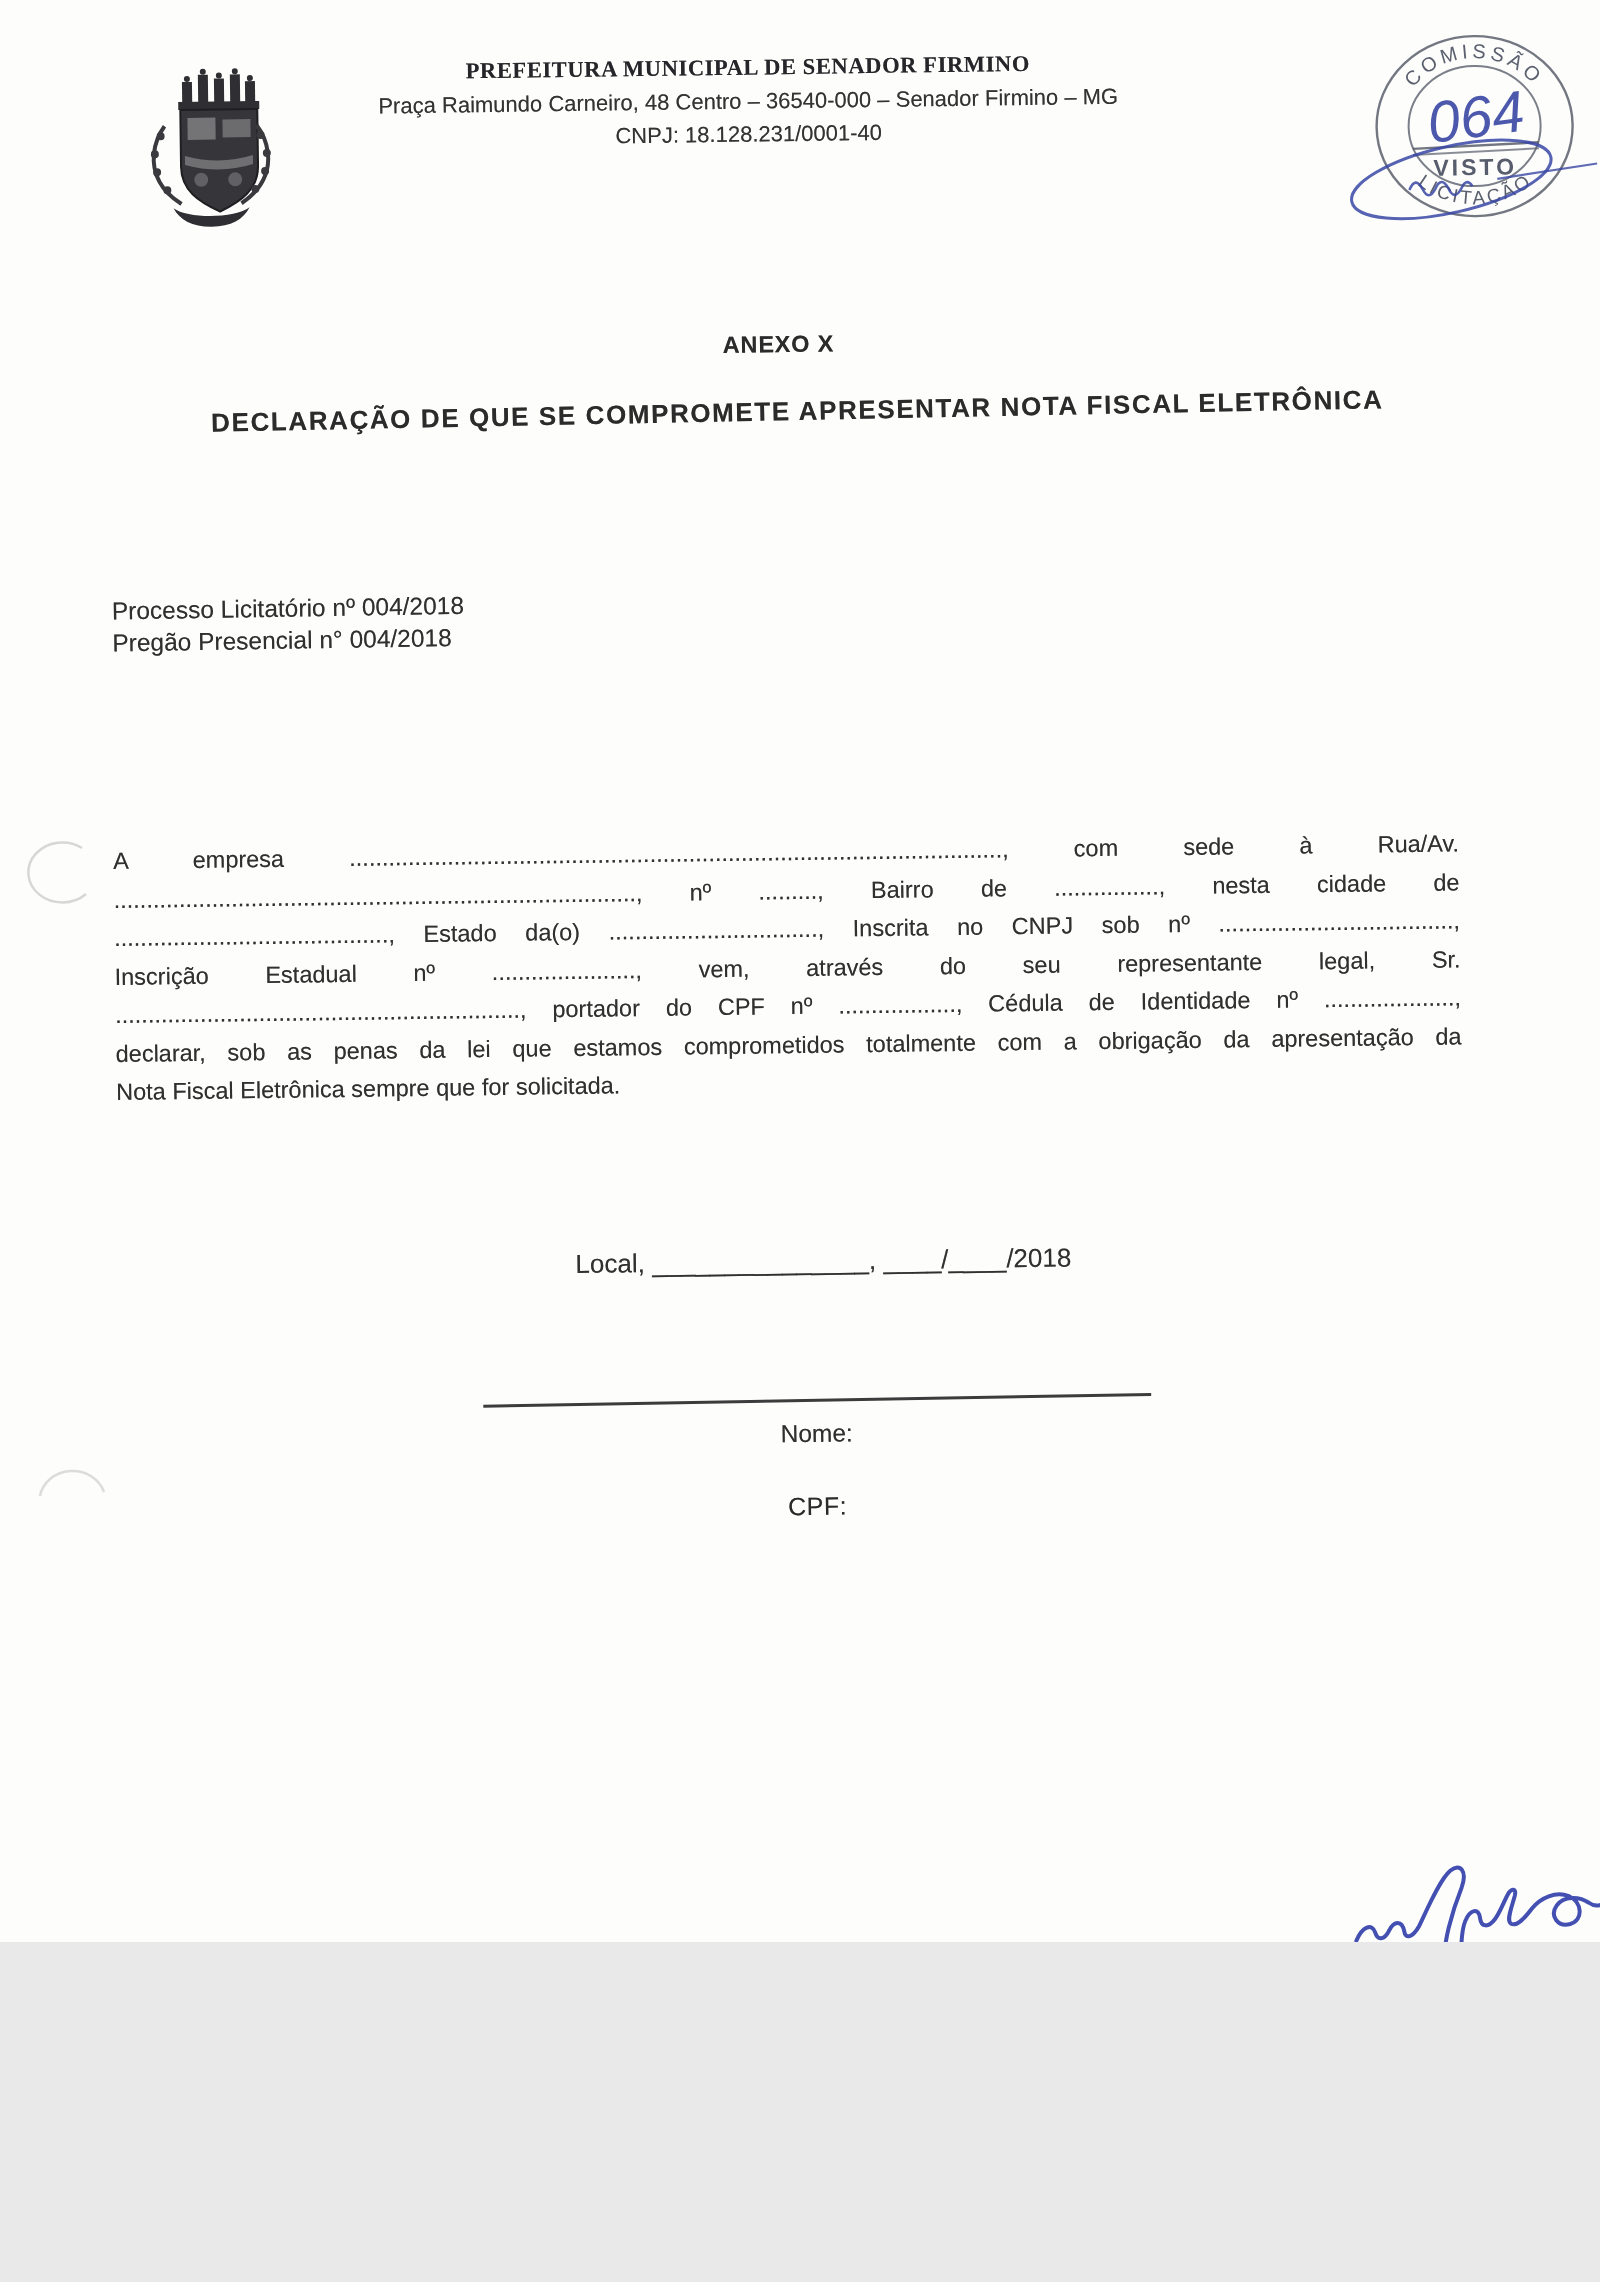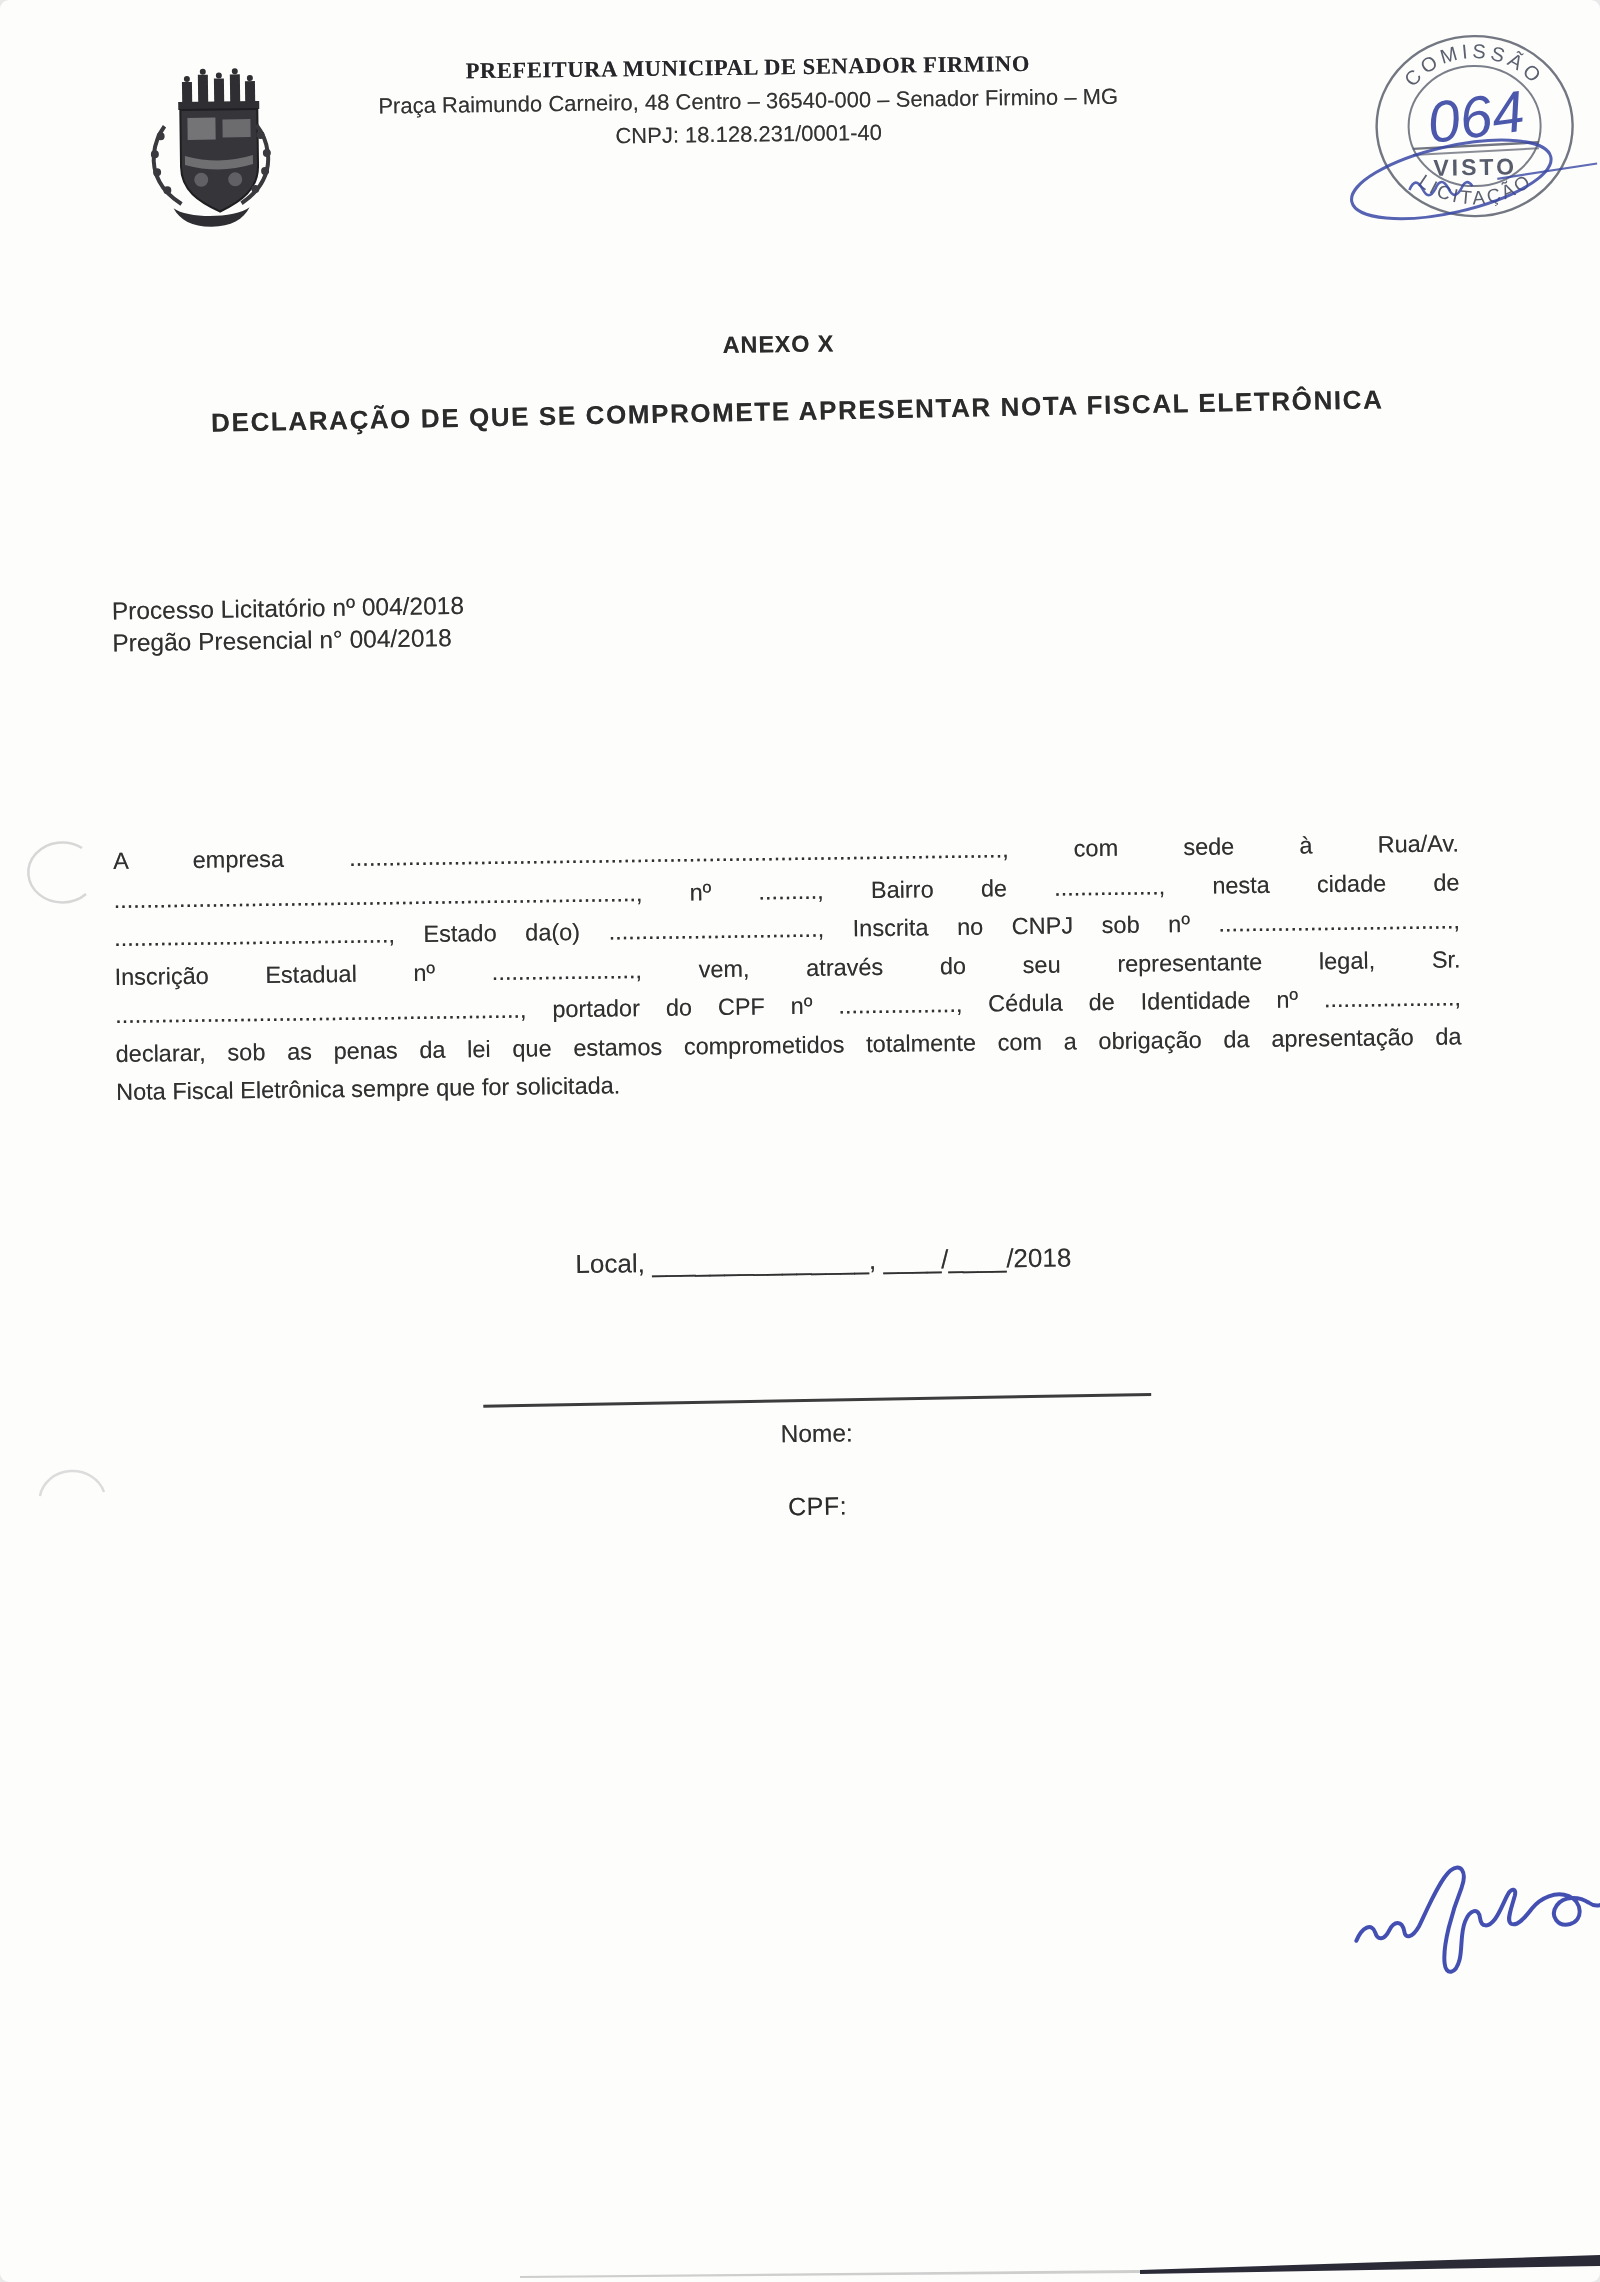--- a/index.html
+++ b/index.html
@@ -1,19 +1,19 @@
 <!DOCTYPE html>
 <html><head>
 <meta charset="utf-8">
 <style>
   html,body{margin:0;padding:0;background:#e9e9e9;}
   .page{
-    position:relative;width:1600px;height:2282px;margin:0 auto;
+    position:relative;width:1600px;height:1942px;margin:0 auto;
     background:#fdfdfc;overflow:hidden;
-    font-family:"Liberation Sans",sans-serif;color:#2e2e2e;border-radius:9px;
+    font-family:"Liberation Sans",sans-serif;color:#2e2e2e;
   }
   .tilt{position:absolute;inset:0;transform:rotate(-0.75deg);transform-origin:800px 1000px;}
   .scan{text-shadow:0 0 0.5px rgba(40,40,40,0.5);}
   .org-name{
     position:absolute;left:60px;top:54px;width:1400px;text-align:center;
     font-family:"Liberation Serif",serif;font-weight:bold;font-size:22.5px;
     letter-spacing:0.6px;color:#26262a;
   }
   .org-address{position:absolute;left:60px;top:88px;width:1400px;text-align:center;font-size:22px;color:#333;}
   .org-cnpj{position:absolute;left:60px;top:121px;width:1400px;text-align:center;font-size:22px;color:#333;}

